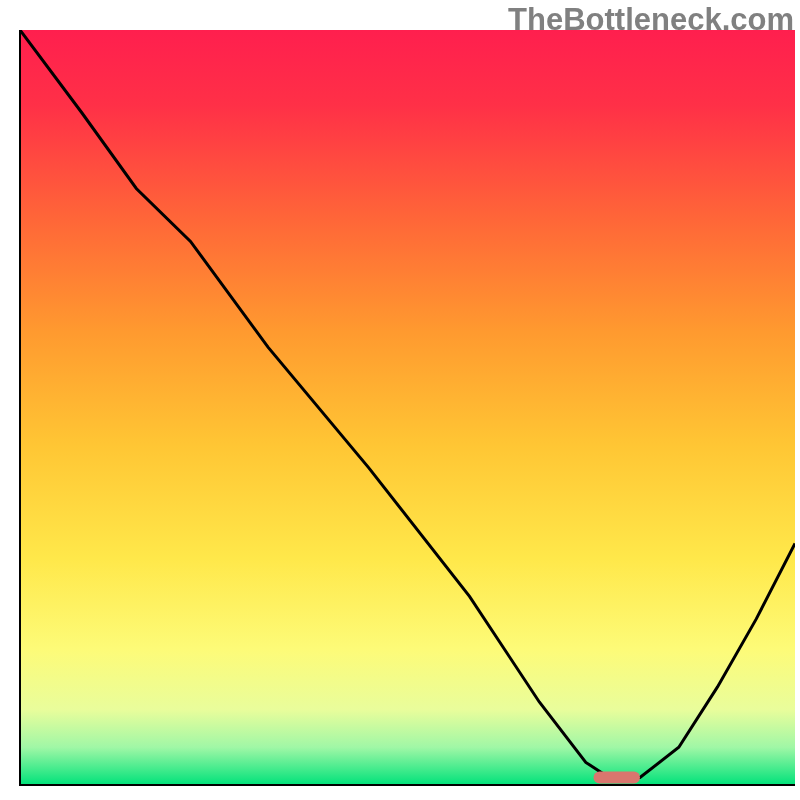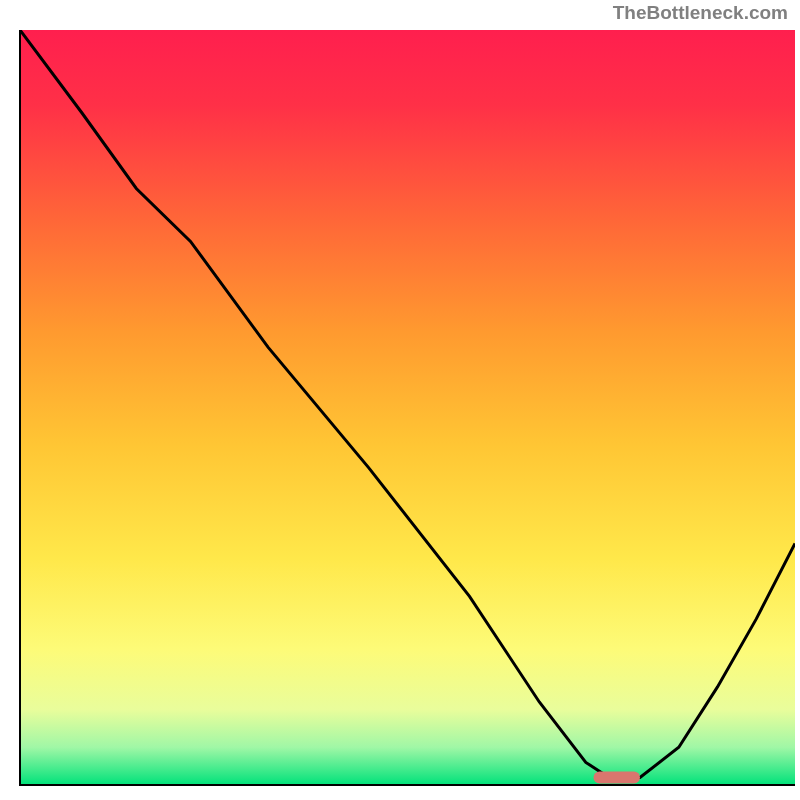--- a/index.html
+++ b/index.html
@@ -11,24 +11,24 @@
     overflow: hidden;
   }
   .chart-container {
     position: relative;
     width: 800px;
     height: 800px;
   }
   .watermark {
     position: absolute;
     top: 2px;
-    right: 12px;
+    right: 6px;
     font-family: Arial, Helvetica, sans-serif;
     font-weight: 700;
-    font-size: 19px;
+    font-size: 31px;
     color: #808080;
     letter-spacing: 0px;
     z-index: 5;
   }
   svg.plot {
     position: absolute;
     left: 0;
     top: 0;
     width: 800px;
     height: 800px;

